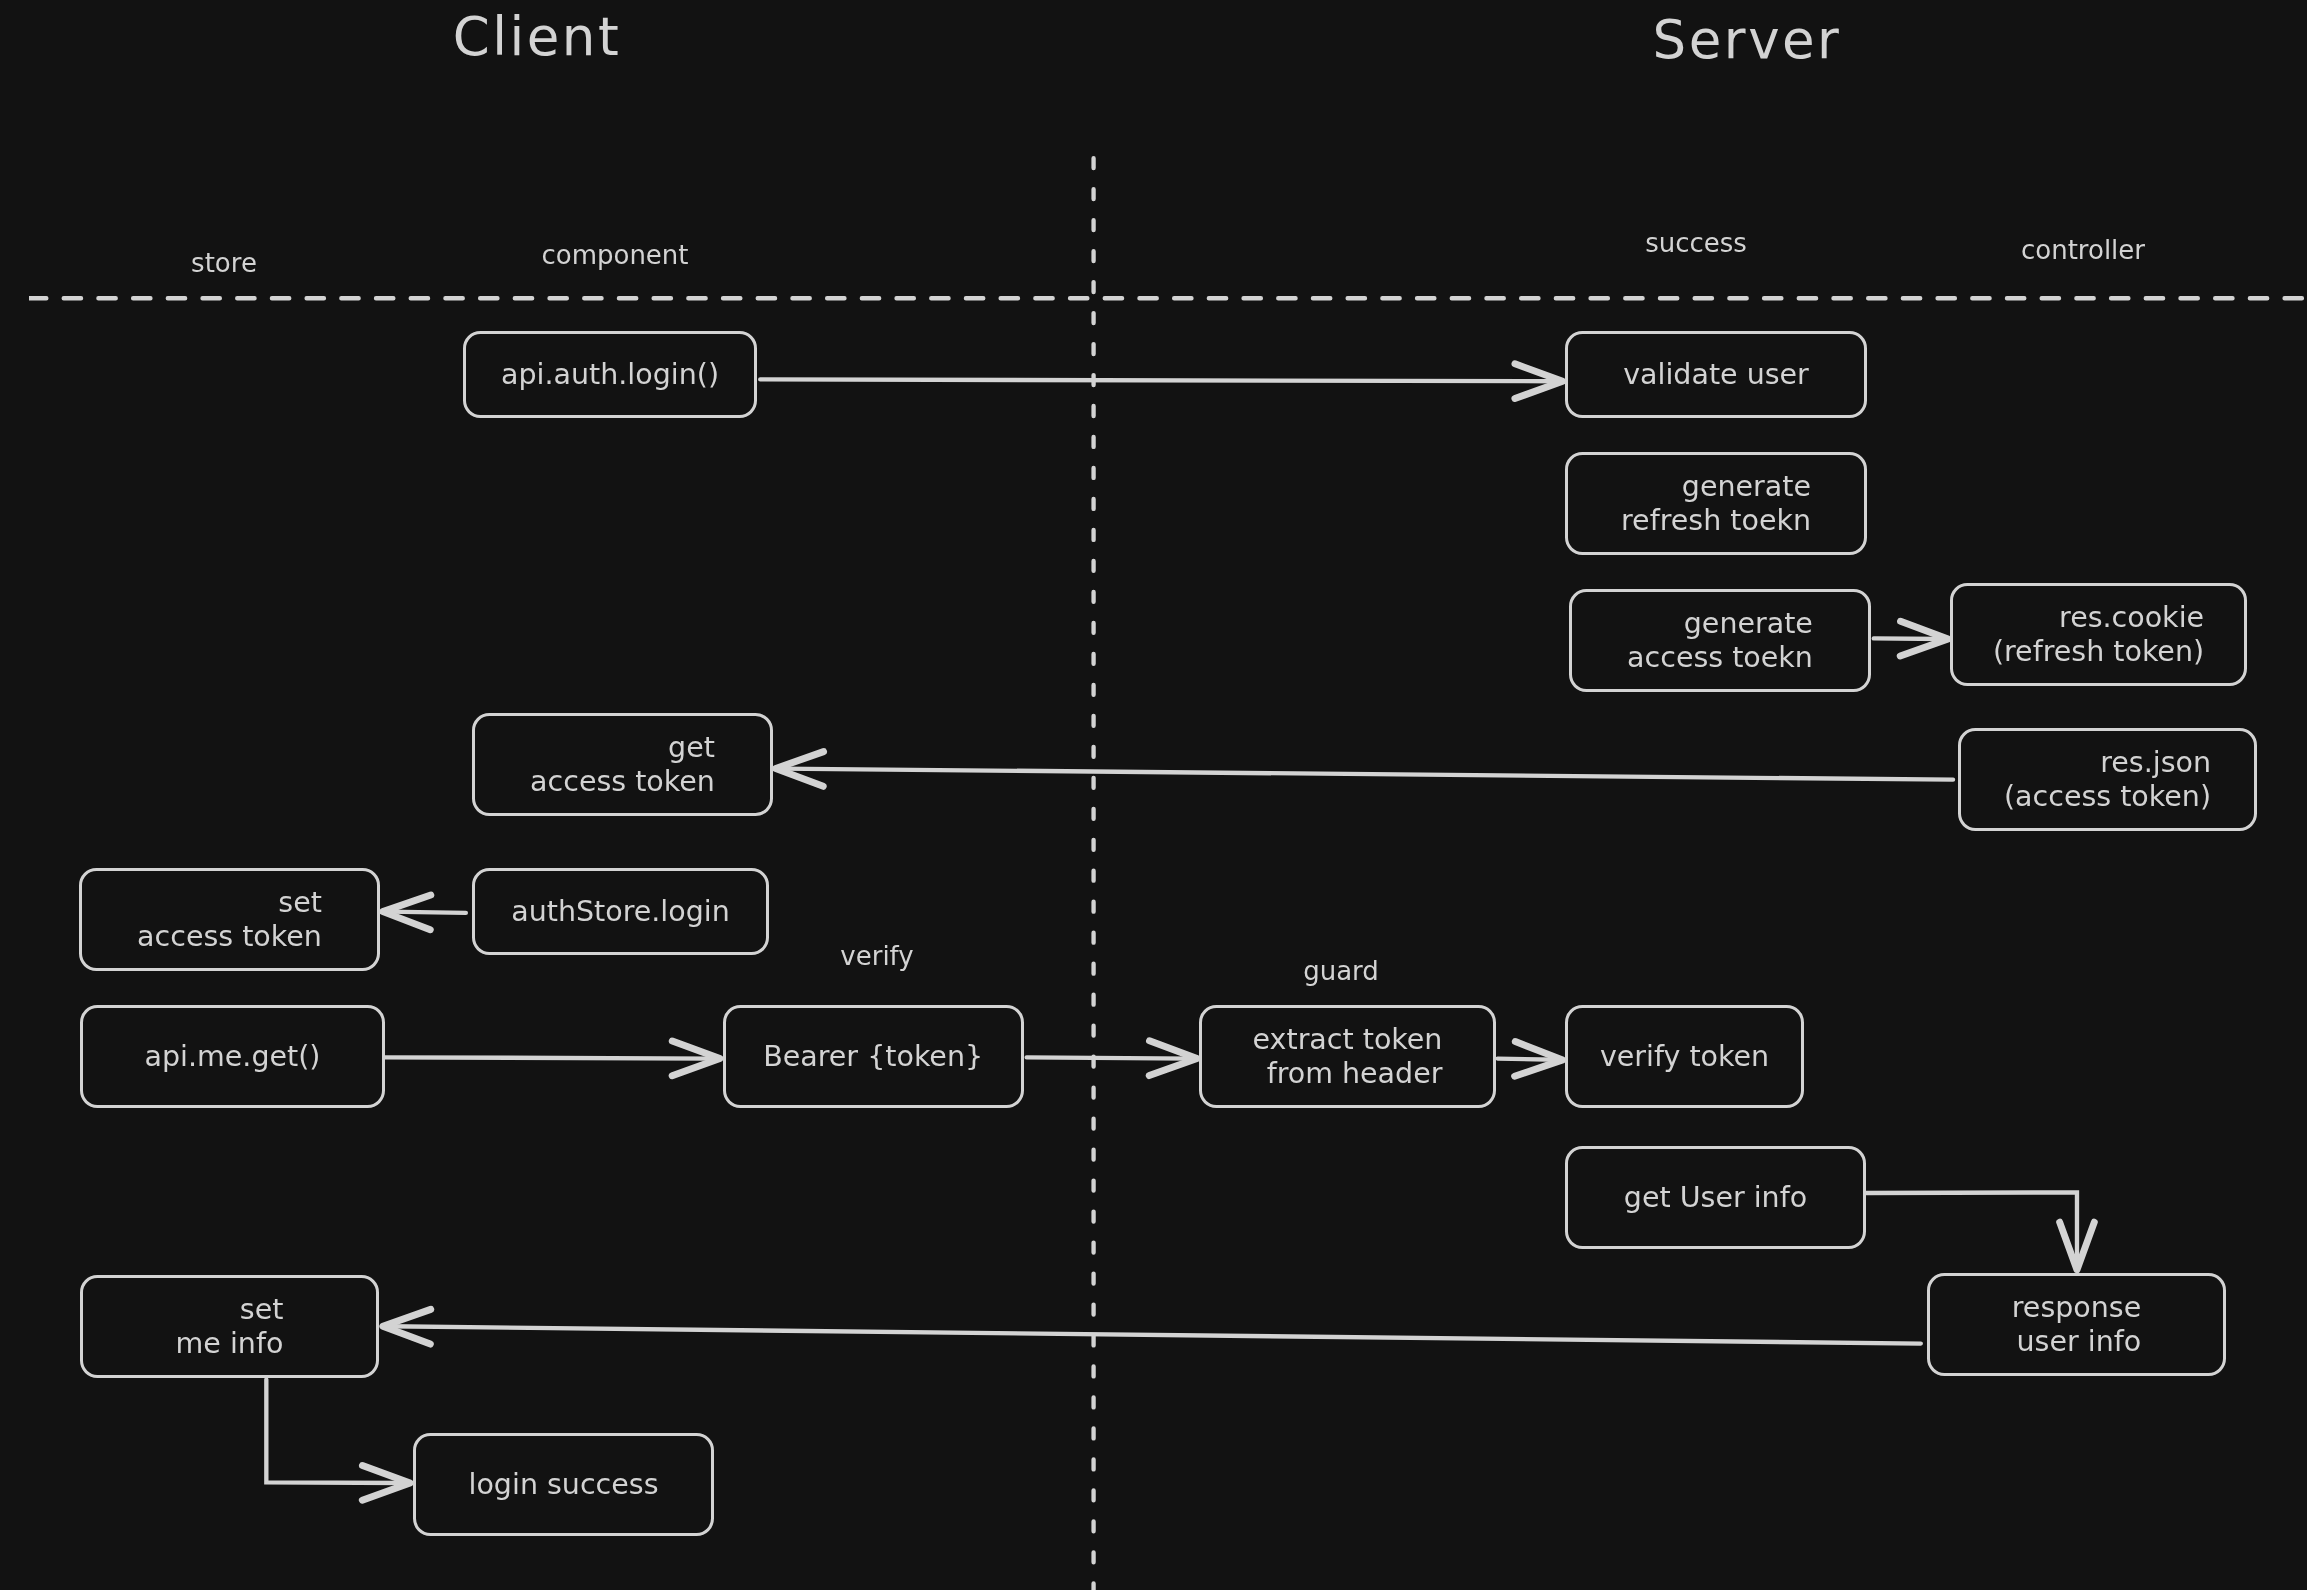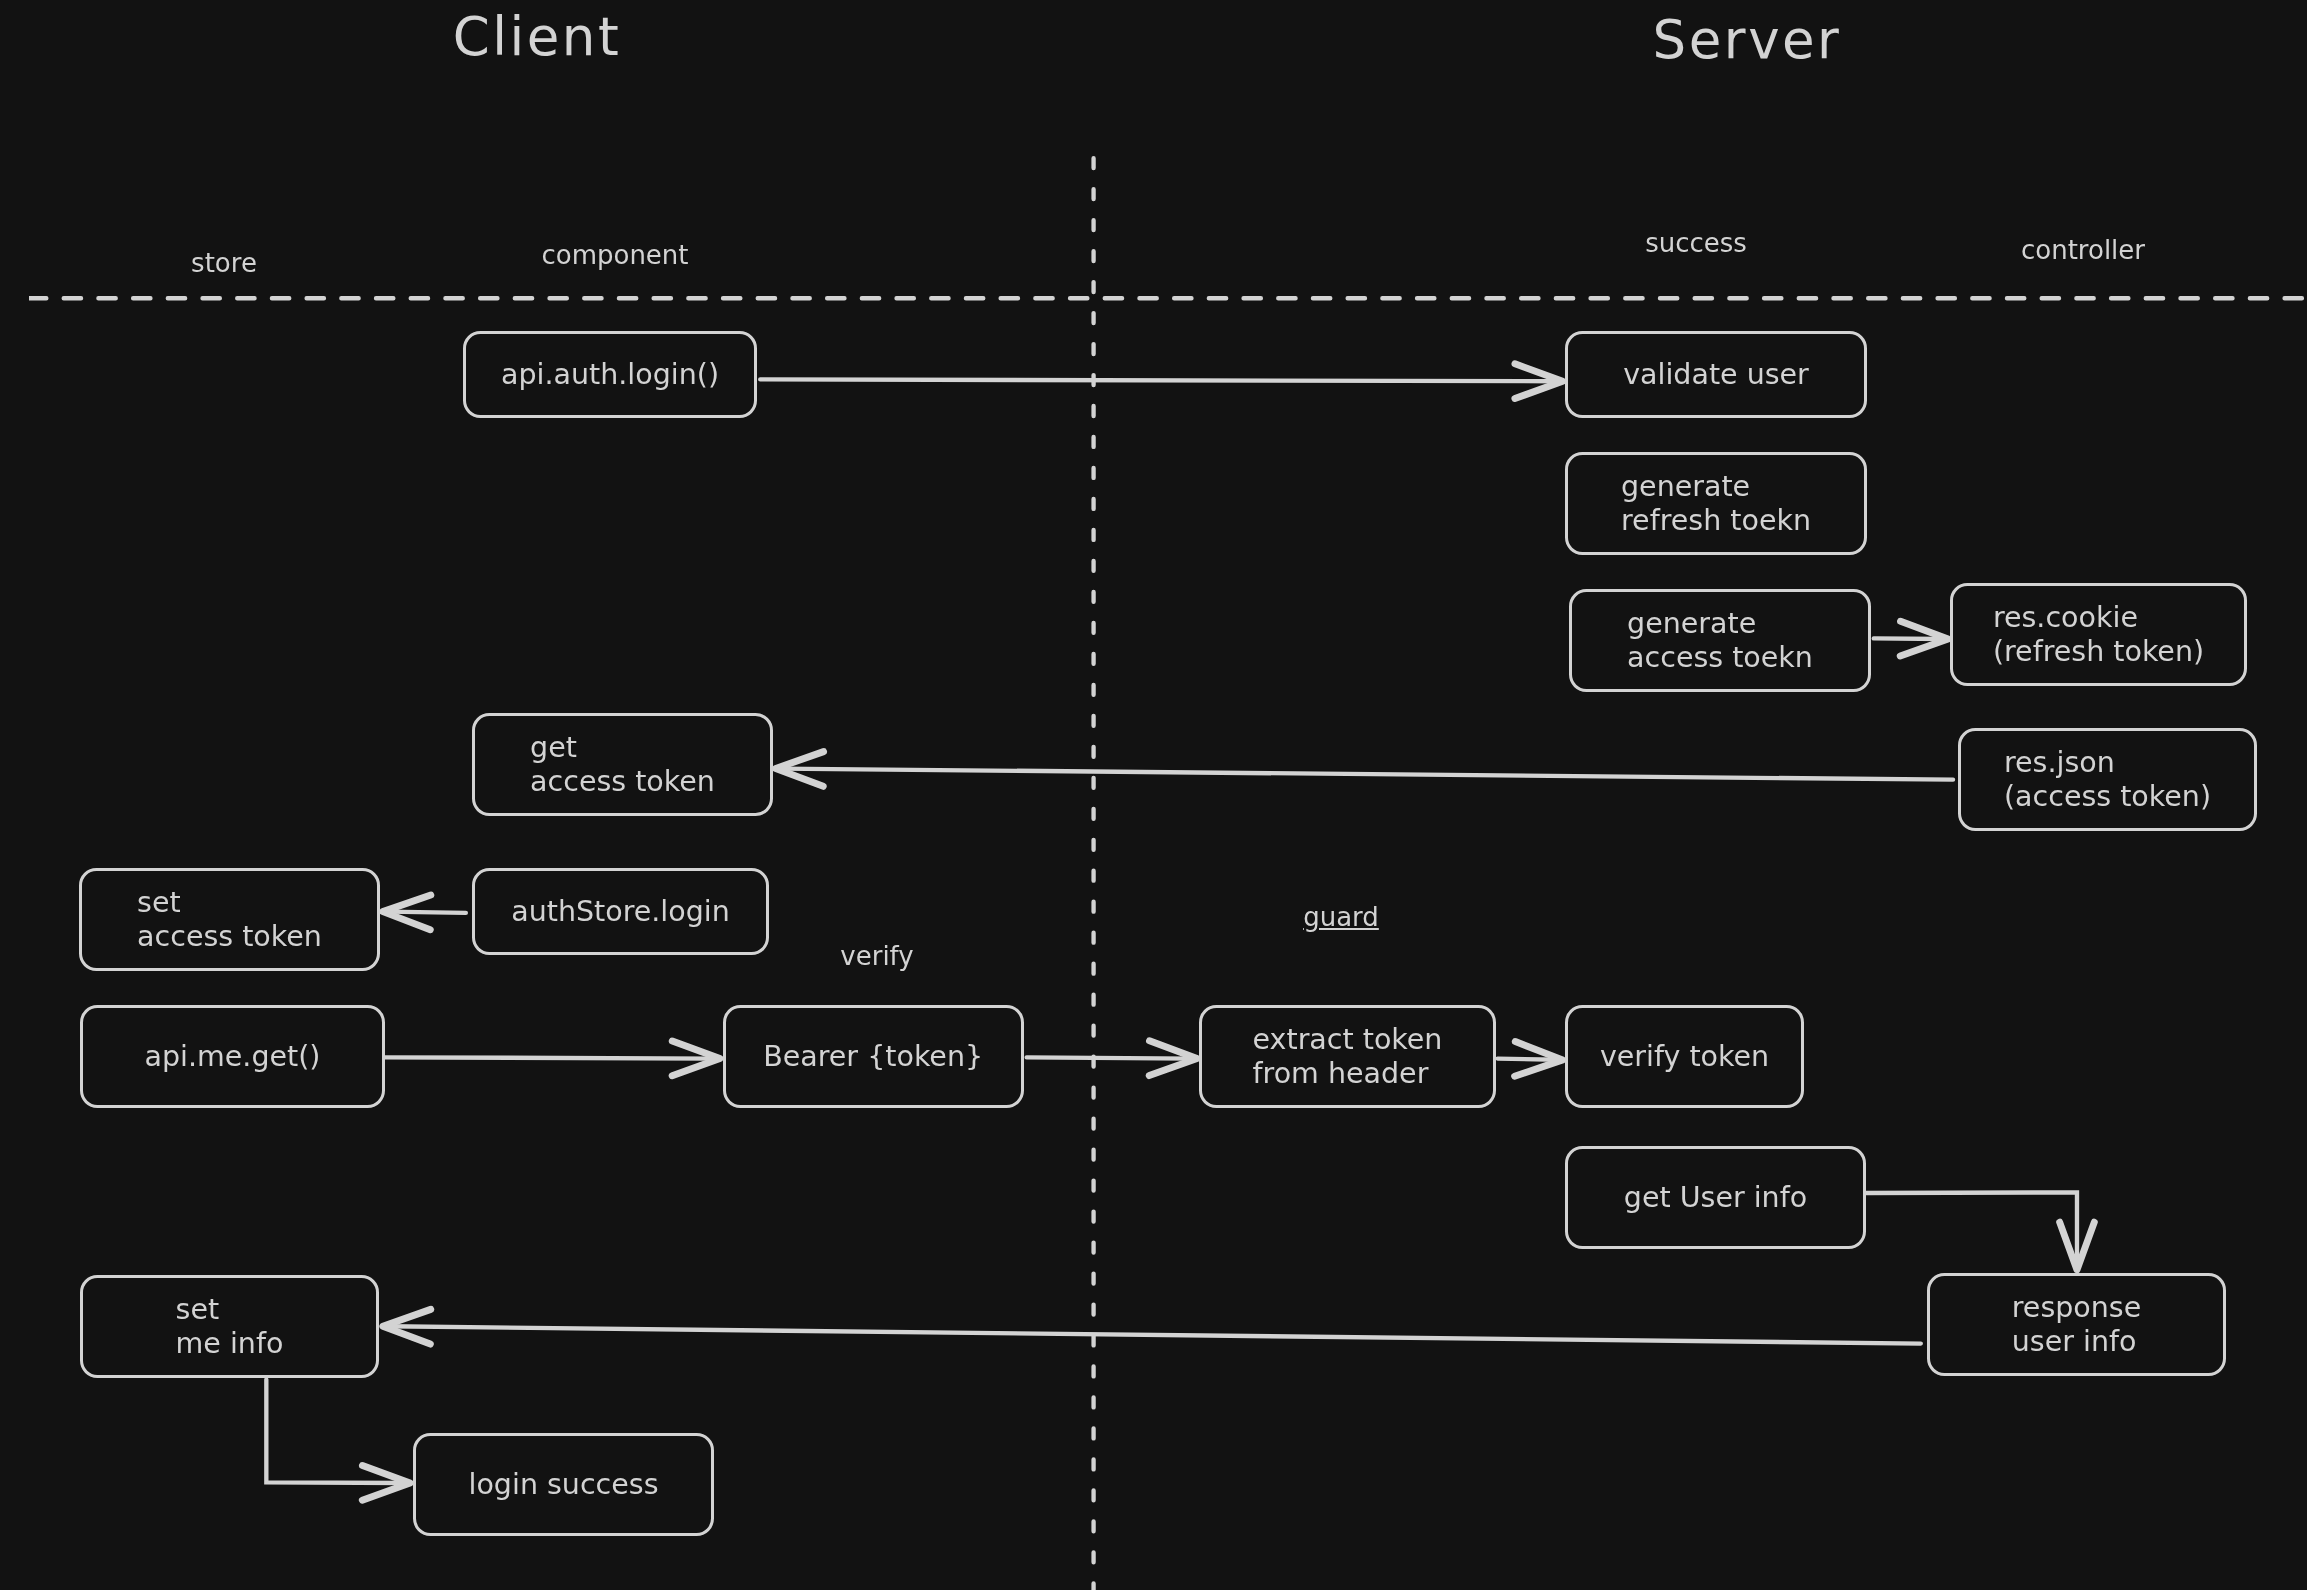--- a/index.html
+++ b/index.html
@@ -51,21 +51,21 @@
     box-sizing: border-box;
     border: 3.1px solid #d3d3d3;
     border-radius: 17.4px;
     background: #121212;
     color: #d3d3d3;
     font-size: 28.5px;
     line-height: 1.18;
     display: flex;
     align-items: center;
     justify-content: center;
-    text-align: left;
+    text-align: right;
     white-space: pre-line;
     padding: 3.7px 8.7px;
   }
 </style>
 </head>
 <body>
 
 <div id="canvas">
 
   <svg id="edges" viewBox="0 0 3723 2567" xmlns="http://www.w3.org/2000/svg">
@@ -109,21 +109,21 @@
 
   <div>
     <div class="lane-label" style="left:195px;top:248px;">store</div>
     <div class="lane-label" style="left:586px;top:240px;">component</div>
     <div class="lane-label" style="left:1667px;top:228px;">success</div>
     <div class="lane-label" style="left:2054px;top:235px;">controller</div>
   </div>
 
   <div>
     <div class="inline-label" style="left:848px;top:941px;">verify</div>
-    <div class="inline-label" style="left:1312px;top:902px;text-decoration:underline;">guard</div>
+    <div class="inline-label" style="left:1312px;top:956px;">guard</div>
   </div>
 
   <div>
     <div class="node" style="left:434px;top:331px;width:294px;height:87px;">api.auth.login()</div>
     <div class="node" style="left:1536px;top:331px;width:302px;height:87px;">validate user</div>
     <div class="node" style="left:1536px;top:452px;width:302px;height:103px;">generate
 refresh toekn</div>
     <div class="node" style="left:1540px;top:589px;width:302px;height:103px;">generate
 access toekn</div>
     <div class="node" style="left:1921px;top:583px;width:297px;height:103px;">res.cookie

